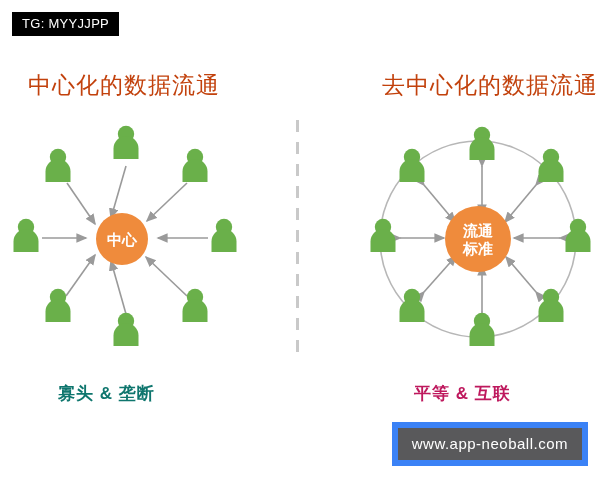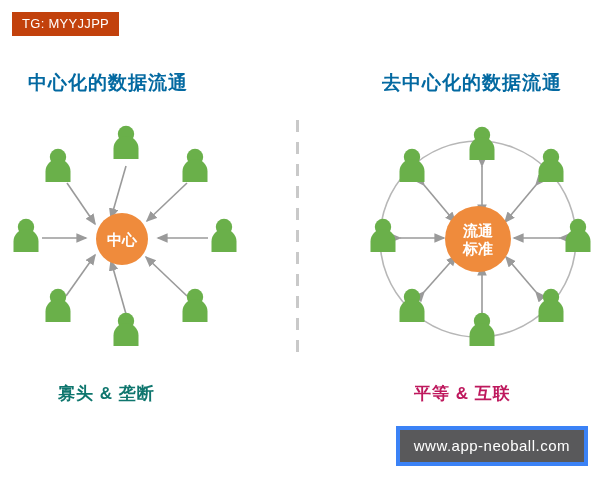--- a/index.html
+++ b/index.html
@@ -19,53 +19,53 @@
     left: 0; top: 0;
     width: 600px;
     height: 480px;
   }
 
   
   .tg-badge {
     position: absolute;
     left: 10px;
     top: 10px;
-    background: #c2410c;
+    background: #000000;
     color: #ffffff;
     font-size: 13px;
     letter-spacing: 0.3px;
     padding: 5px 10px 6px 10px;
     border: 2px solid #ffffff;
     box-sizing: border-box;
     white-space: nowrap;
     line-height: 1;
   }
 
   
   .url-badge {
     position: absolute;
     right: 12px;
     bottom: 14px;
     background: #59595b;
     color: #ffffff;
     font-size: 15px;
     letter-spacing: 0.5px;
     padding: 8px 14px 9px 14px;
-    border: 4px solid #3b82f6;
+    border: 6px solid #3b82f6;
     box-sizing: border-box;
     white-space: nowrap;
     line-height: 1;
   }
 
   
   .panel-title {
     position: absolute;
-    font-size: 19px;
-    font-weight: bold;
-    color: #0369a1;
+    font-size: 23px;
+    font-weight: normal;
+    color: #c2410c;
     white-space: nowrap;
     letter-spacing: 1px;
   }
   #title-left  { left: 28px;  top: 70px; }
   #title-right { left: 382px; top: 70px; text-align: right; }
 
   
   .panel-caption {
     position: absolute;
     font-size: 17px;

